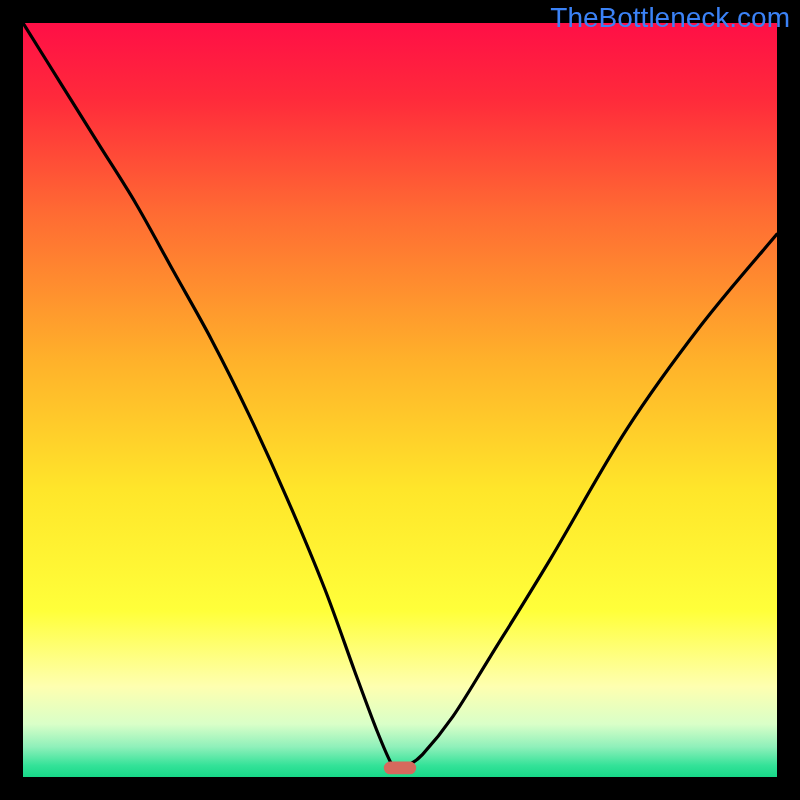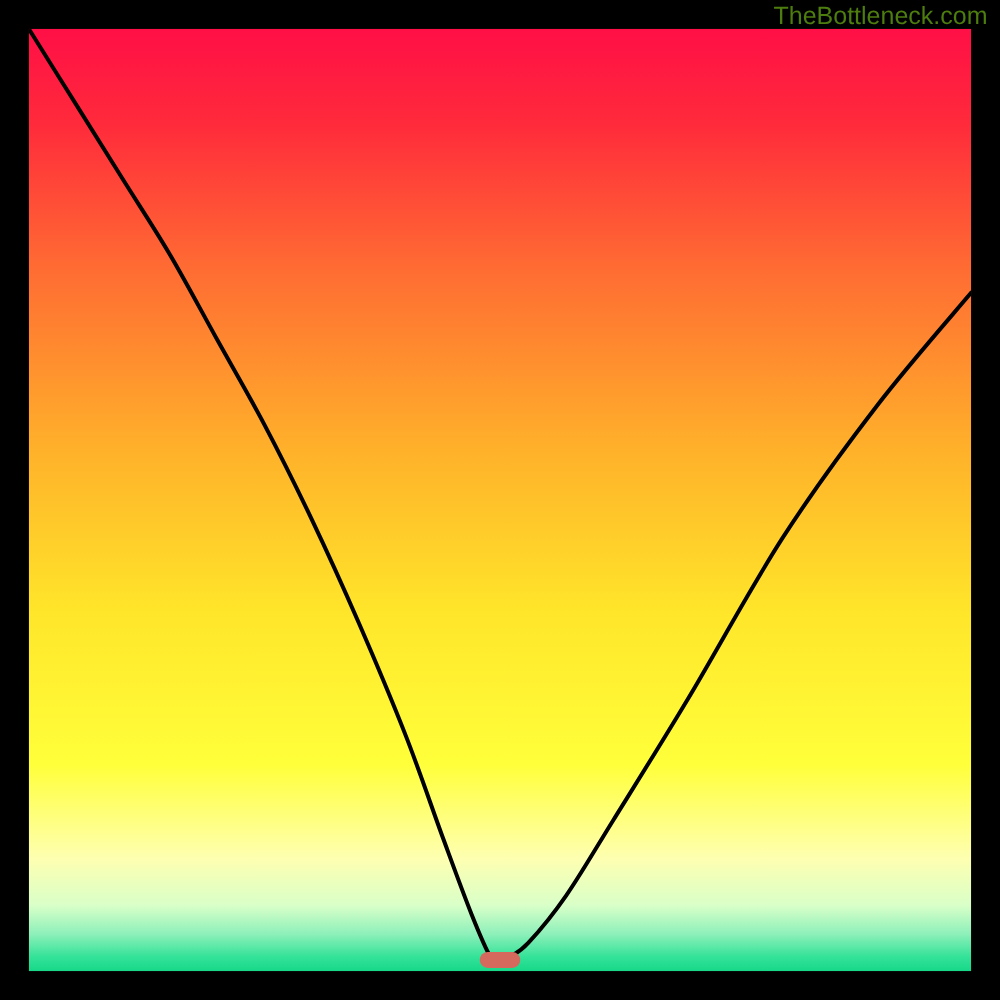--- a/index.html
+++ b/index.html
@@ -8,22 +8,22 @@
     width: 800px;
     height: 800px;
     background: #000;
     position: relative;
     font-family: Arial, Helvetica, sans-serif;
   }
   .watermark {
     position: absolute;
     top: 2px;
     right: 10px;
-    color: #4d7c0f;
-    font-size: 20px;
+    color: #3b82f6;
+    font-size: 28px;
     font-weight: 500;
     z-index: 10;
   }
   .plot-area {
     position: absolute;
     background: #000;
   }
   svg { display: block; }
 </style>
 </head>

